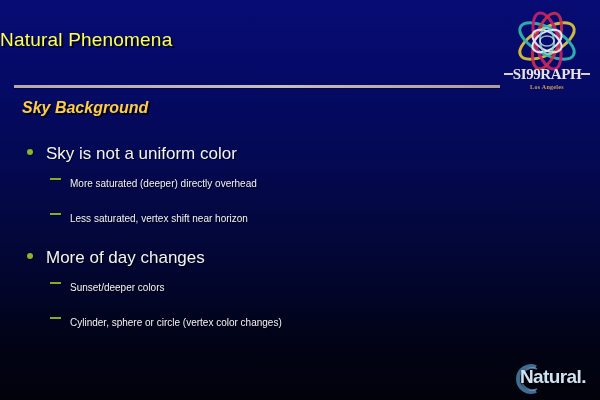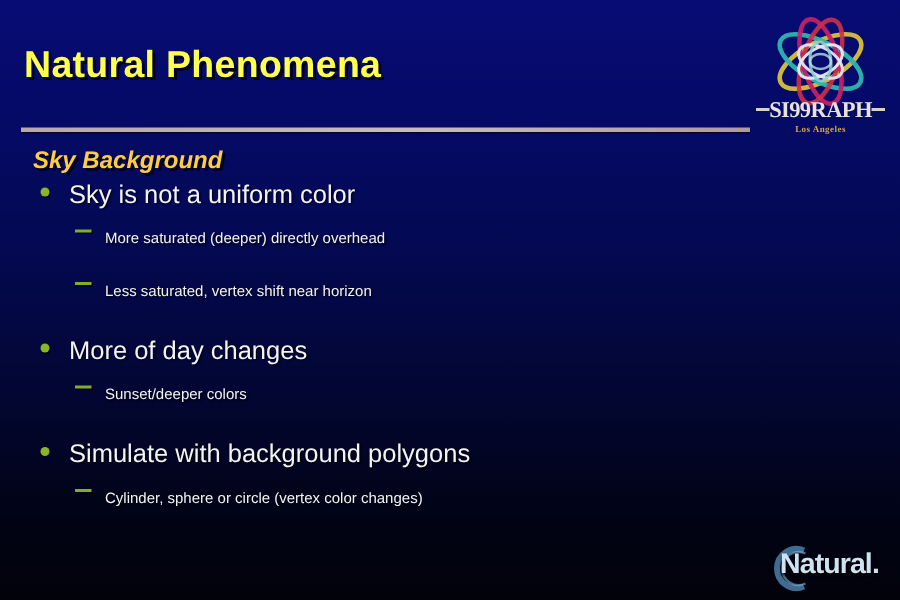--- a/index.html
+++ b/index.html
@@ -19,24 +19,24 @@
         #040955 38%,
         #03073c 58%,
         #020527 74%,
         #010314 87%,
         #01020a 100%);
   }
 
   
   #title {
     position: absolute;
-    left: 16px;
+    left: 0;
     top: 29px;
-    font-size: 25px;
-    font-weight: bold;
+    font-size: 19px;
+    font-weight: normal;
     color: #ffff4d;
     letter-spacing: 0.2px;
     text-shadow: 2px 2px 0 rgba(0,0,0,0.75);
     white-space: nowrap;
   }
   #title-rule {
     position: absolute;
     left: 14px;
     top: 85px;
     width: 486px;
@@ -55,21 +55,21 @@
     font-style: italic;
     color: #ffcc44;
     text-shadow: 2px 2px 0 rgba(0,0,0,0.7);
     white-space: nowrap;
   }
 
   
   #bullets {
     position: absolute;
     left: 0;
-    top: 120px;
+    top: 144px;
     width: 532px;
   }
   .row {
     position: relative;
     display: flex;
     align-items: baseline;
     white-space: nowrap;
   }
   .row.lvl1 { padding-left: 26px; height: 34px; }
   .row.lvl2 { padding-left: 50px; height: 35px; }
@@ -210,26 +210,20 @@
         <span class="marker">
           <span class="dot"></span>
         </span>
         <span class="txt">More of day changes</span>
       </div>
       <div class="row lvl2">
         <span class="marker">
           <span class="dash"></span>
         </span>
         <span class="txt">Sunset/deeper colors</span>
-      </div>
-      <div class="row lvl1">
-        <span class="marker">
-          <span class="dot"></span>
-        </span>
-        <span class="txt">Simulate with background polygons</span>
       </div>
       <div class="row lvl2">
         <span class="marker">
           <span class="dash"></span>
         </span>
         <span class="txt">Cylinder, sphere or circle (vertex color changes)</span>
       </div>
     </div>
 
   <div id="siggraph-logo">

